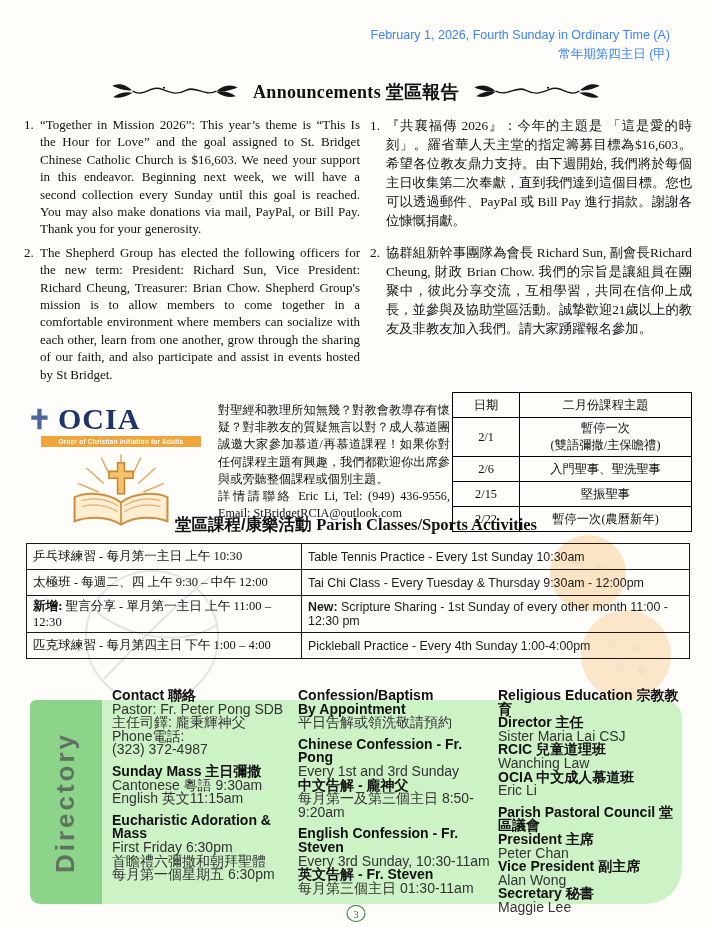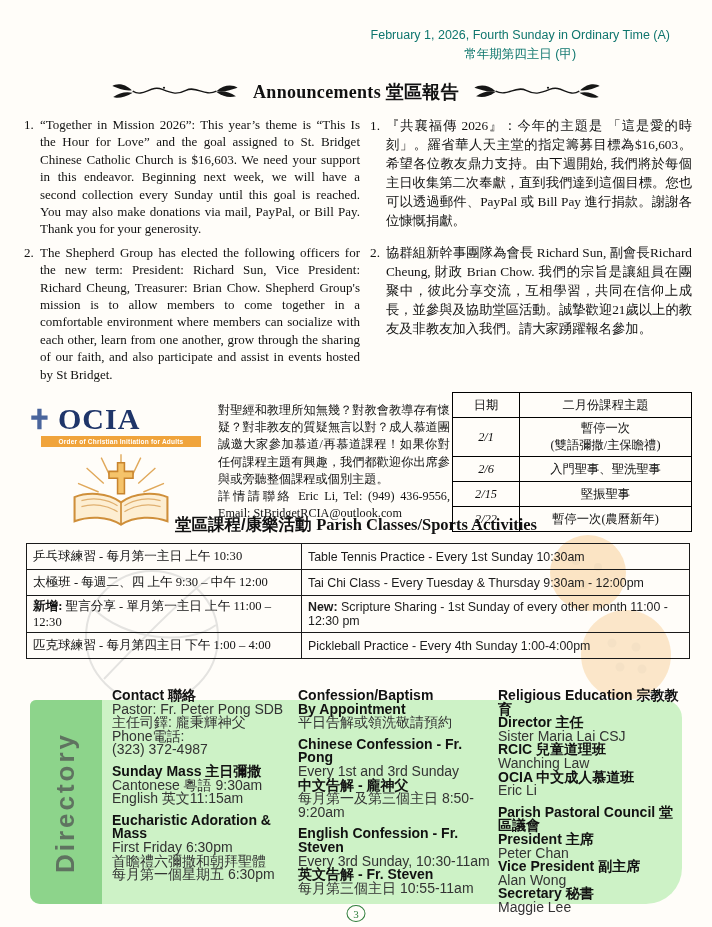--- a/index.html
+++ b/index.html
@@ -1,20 +1,20 @@
 <!DOCTYPE html>
 <html><head>
 <meta charset="utf-8">
 <style>
   html,body{margin:0;padding:0;background:#9a9a9a;}
   .page{position:relative;width:712px;height:927px;margin:0 auto;background:#fffdf9;
         overflow:hidden;font-family:"Liberation Sans","DejaVu Sans",sans-serif;color:#111;}
 
   
-  .dateline{position:absolute;top:26px;right:42px;text-align:center;color:#0f766e;
+  .dateline{position:absolute;top:26px;right:42px;text-align:right;color:#3b82f6;
             font-size:12.5px;line-height:1.55;}
 
   
   .ann-title-row{position:absolute;top:80px;left:0;width:100%;display:flex;
                  justify-content:center;align-items:center;gap:14px;}
   .ann-title{font-family:"Liberation Serif","DejaVu Serif",serif;font-weight:bold;
              font-size:18px;letter-spacing:.3px;}
   .ann-title .zh{font-family:"Liberation Sans",sans-serif;font-size:18px;}
   .orn{display:block;}
   .orn.flip{transform:scaleX(-1);}
@@ -39,21 +39,21 @@
   .ocia-banner{margin:2px auto 0;width:160px;background:#f0a43c;color:#fff;
                font-size:6.5px;font-weight:bold;padding:2px 0;letter-spacing:.2px;}
   .ocia-text{position:absolute;top:402px;left:218px;width:232px;
              font-family:"Liberation Serif",serif;font-size:12.2px;line-height:17.2px;
              text-align:justify;}
   .sched{position:absolute;top:392px;left:452px;width:240px;border-collapse:collapse;
          font-family:"Liberation Serif",serif;font-size:12.3px;}
   .sched th,.sched td{border:1.2px solid #000;text-align:center;padding:2px 4px;
                       white-space:pre-line;}
   .sched th{font-weight:normal;height:20px;}
-  .sched td.date{width:58px;font-style:italic;}
+  .sched td.date{width:58px;}
   .sched tr.tall td{height:32px;}
   .sched tr.reg td{height:20px;}
 
   
   .wm{position:absolute;top:515px;left:60px;pointer-events:none;}
 
   
   .classes-title{position:absolute;top:514px;left:0;width:100%;text-align:center;
                  font-size:16.5px;font-weight:bold;}
   .classes-title .en{font-family:"Liberation Serif",serif;}
@@ -272,21 +272,21 @@
     <div class="dl">平日告解或領洗敬請預約</div>
     <div class="dgap"></div>
     <div class="dl b">Chinese Confession - Fr. Pong</div>
     <div class="dl">Every 1st and 3rd Sunday</div>
     <div class="dl b">中文告解 - 龐神父</div>
     <div class="dl">每月第一及第三個主日 8:50-9:20am</div>
     <div class="dgap"></div>
     <div class="dl b">English Confession - Fr. Steven</div>
     <div class="dl">Every 3rd Sunday, 10:30-11am</div>
     <div class="dl b">英文告解 - Fr. Steven</div>
-    <div class="dl">每月第三個主日 10:55-11am</div>
+    <div class="dl">每月第三個主日 01:30-11am</div>
   </div>
 
   <div class="dir-col" style="left:498px;">
     <div class="dl b">Religious Education 宗教教育</div>
     <div class="dl b">Director 主任</div>
     <div class="dl">Sister Maria Lai CSJ</div>
     <div class="dl b">RCIC 兒童道理班</div>
     <div class="dl">Wanching Law</div>
     <div class="dl b">OCIA 中文成人慕道班</div>
     <div class="dl">Eric Li</div>

